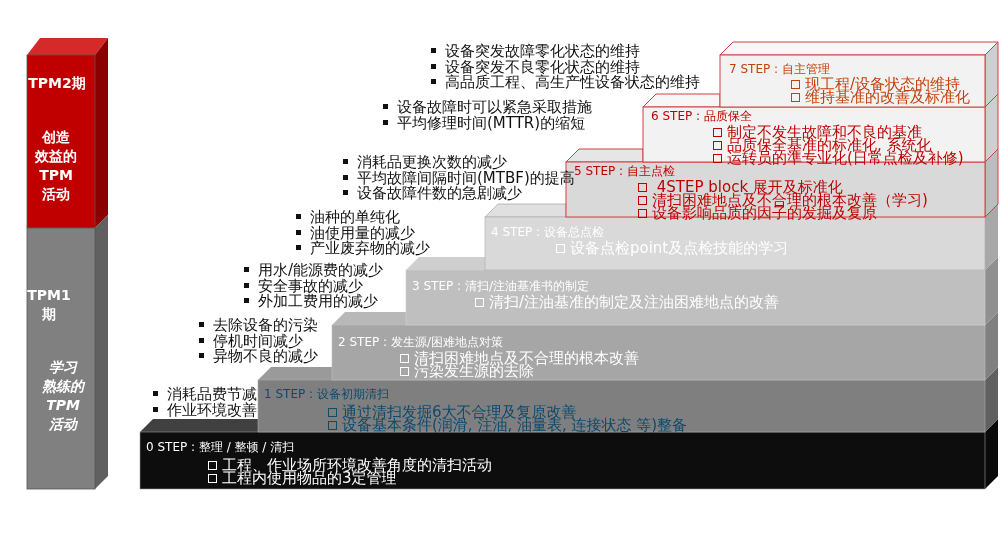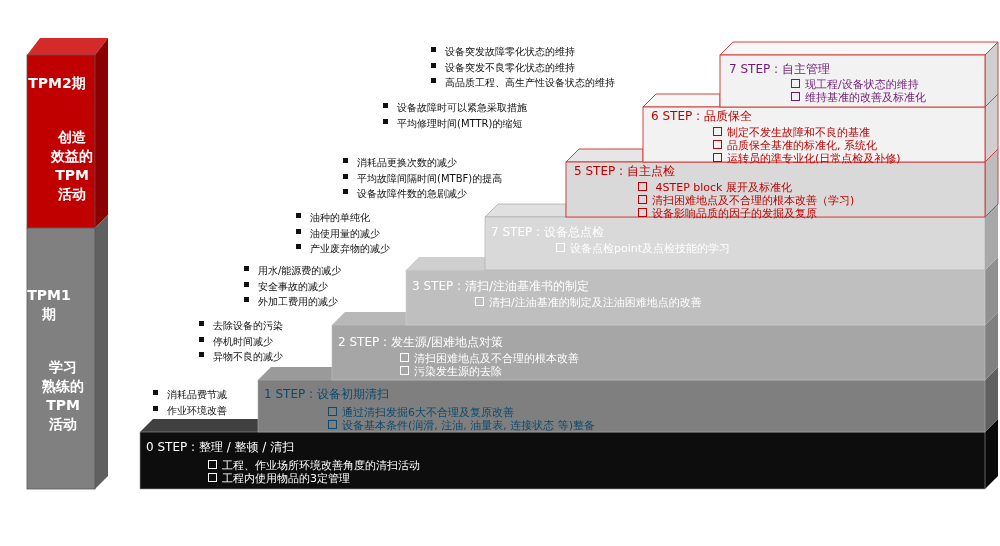--- a/index.html
+++ b/index.html
@@ -2,23 +2,23 @@
 <html><head>
 <meta charset="utf-8">
 <style>
   html, body { margin: 0; padding: 0; background: #ffffff; }
   body { width: 1000px; height: 546px; position: relative; overflow: hidden;
          font-family: "DejaVu Sans", "Liberation Sans", sans-serif; }
   svg.shapes { position: absolute; left: 0; top: 0; }
   .abs { position: absolute; }
   .pillar-text { color: #ffffff; font-weight: bold; text-align: center; font-size: 14px; line-height: 19px; }
   .step-title { font-size: 12px; white-space: nowrap; }
-  .step-items { font-size: 11px; line-height: 13px; white-space: nowrap; }
+  .step-items { font-size: 15px; line-height: 13px; white-space: nowrap; }
   .step-items .chk { display: inline-block; width: 7px; height: 7px; border: 1px solid currentColor; margin-right: 5px; vertical-align: 0px; }
-  .bullets { font-size: 10px; line-height: 15.5px; color: #111; white-space: nowrap; }
+  .bullets { font-size: 15px; line-height: 15.5px; color: #111; white-space: nowrap; }
   .bullets .sq { display: inline-block; width: 5px; height: 5px; background: #111; margin-right: 9px; vertical-align: 3px; }
 </style>
 </head>
 <body>
 
 <svg class="shapes" width="1000" height="546">
 
   <g>
     <polygon points="27,55 40,38 108,38 95,55" fill="#d42a2a"></polygon>
     <polygon points="95,55 108,38 108,215 95,228" fill="#8b0000"></polygon>
@@ -73,28 +73,28 @@
   </g>
 
   <g>
     <polygon points="720,55 733,42 998,42 985,55" fill="#f7f7f7" stroke="#d04040" stroke-width="1"></polygon>
     <polygon points="985,55 998,42 998,94 985,107" fill="#cfcfcf" stroke="#d04040" stroke-width="1"></polygon>
     <rect x="720" y="55" width="265" height="52" fill="#f2f2f2" stroke="#d04040" stroke-width="1"></rect>
   </g>
 </svg>
 
 <div class="abs pillar-text" style="left:27px; top:74px; width:60px;">TPM2期</div>
-<div class="abs pillar-text" style="left:38px; top:128px; width:68px;">
+<div class="abs pillar-text" style="left:22px; top:128px; width:68px;">
   <div>创造</div>
   <div>效益的</div>
   <div>TPM</div>
   <div>活动</div>
 </div>
 <div class="abs pillar-text" style="left:27px; top:286px; width:44px;">TPM1期</div>
-<div class="abs pillar-text" style="left:27px; top:358px; width:72px;">
+<div class="abs pillar-text" style="left:27px; top:358px; width:72px;font-style:italic;">
   <div>学习</div>
   <div>熟练的</div>
   <div>TPM</div>
   <div>活动</div>
 </div>
 
 <div class="abs" style="left:146px; top:439px; color:#ffffff;">
   <div class="step-title">0 STEP : 整理 / 整顿 / 清扫</div>
   <div class="step-items" style="margin-left:62px; margin-top:3px;">
     <div><span class="chk"></span><span>工程、作业场所环境改善角度的清扫活动</span></div>
@@ -119,21 +119,21 @@
 </div>
 
 <div class="abs" style="left:412px; top:278px; color:#ffffff;">
   <div class="step-title">3 STEP : 清扫/注油基准书的制定</div>
   <div class="step-items" style="margin-left:63px; margin-top:1px;">
     <div><span class="chk"></span><span>清扫/注油基准的制定及注油困难地点的改善</span></div>
   </div>
 </div>
 
 <div class="abs" style="left:491px; top:224px; color:#ffffff;">
-  <div class="step-title">7 STEP : 设备总点检</div>
+  <div class="step-title">4 STEP : 设备总点检</div>
   <div class="step-items" style="margin-left:65px; margin-top:1px;">
     <div><span class="chk"></span><span>设备点检point及点检技能的学习</span></div>
   </div>
 </div>
 
 <div class="abs" style="left:574px; top:163px; color:#c00000;">
   <div class="step-title">5 STEP : 自主点检</div>
   <div class="step-items" style="margin-left:64px; margin-top:1px;">
     <div><span class="chk"></span><span> 4STEP block 展开及标准化</span></div>
     <div><span class="chk"></span><span>清扫困难地点及不合理的根本改善（学习)</span></div>
@@ -143,21 +143,21 @@
 
 <div class="abs" style="left:651px; top:108px; color:#c00000;">
   <div class="step-title">6 STEP : 品质保全</div>
   <div class="step-items" style="margin-left:62px; margin-top:1px;">
     <div><span class="chk"></span><span>制定不发生故障和不良的基准</span></div>
     <div><span class="chk"></span><span>品质保全基准的标准化, 系统化</span></div>
     <div><span class="chk"></span><span>运转员的準专业化(日常点检及补修)</span></div>
   </div>
 </div>
 
-<div class="abs" style="left:729px; top:61px; color:#701a75;">
+<div class="abs" style="left:729px; top:61px; color:#c2410c;">
   <div class="step-title">7 STEP : 自主管理</div>
   <div class="step-items" style="margin-left:62px; margin-top:0px;">
     <div><span class="chk"></span><span>现工程/设备状态的维持</span></div>
     <div><span class="chk"></span><span>维持基准的改善及标准化</span></div>
   </div>
 </div>
 
 <div class="abs bullets" style="left:153px; top:387px;">
   <div><span class="sq"></span><span>消耗品费节减</span></div>
   <div><span class="sq"></span><span>作业环境改善</span></div>

